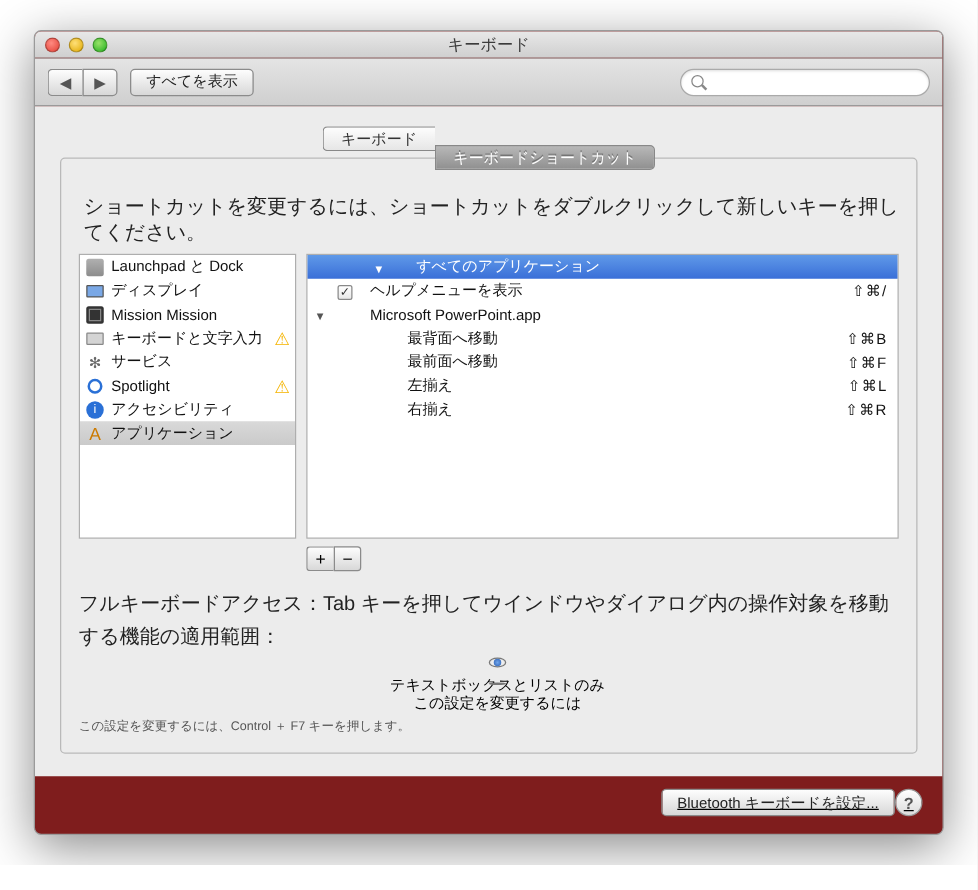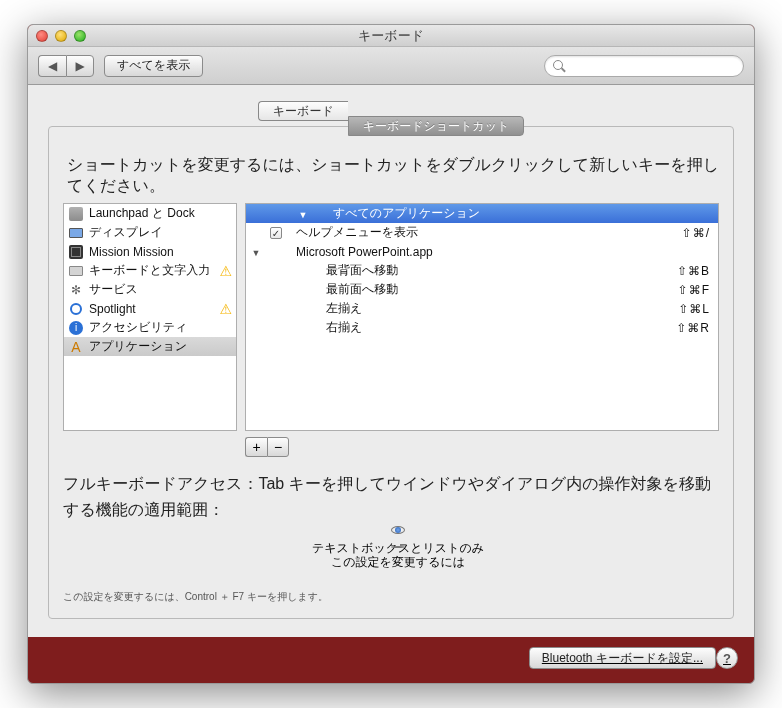--- a/index.html
+++ b/index.html
@@ -118,21 +118,21 @@
 .checkbox { width:12px; height:12px; border:1px solid #888; border-radius:2px; background:linear-gradient(#fff,#e8e8e8); display:inline-flex; align-items:center; justify-content:center; font-size:10px; color:#333; }
 .pm { display:flex; margin-top:6px; }
 .pmbtn { width:22px; height:20px; background:linear-gradient(#fdfdfd,#d8d8d8); border:1px solid #8b8b8b; font-size:14px; display:flex;align-items:center;justify-content:center; }
 .pmbtn:first-child{ border-right:0; border-radius:3px 0 0 3px; }
 .pmbtn:last-child{ border-radius:0 3px 3px 0; }
 .fka { font-size: 16px; color:#222; margin-top:14px; line-height:1.6; }
 .radios { margin: 4px 0 0 14px; }
 .radio { display:flex; align-items:center; gap:6px; height:20px; font-size:12px;flex-direction:column; }
 .rbt { width:14px; height:14px; border:1px solid #777; border-radius:50%; background:radial-gradient(#fff,#ddd); display:flex;align-items:center;justify-content:center; }
 .rbt.sel::after{ content:""; width:6px; height:6px; border-radius:50%; background:radial-gradient(#6fa5ec,#2a5db0); }
-.hint { font-size:10px; color:#555; margin-top:24px; }
+.hint { font-size:10px; color:#555; margin-top:8px; }
 .footer { display:flex; justify-content:flex-end; align-items:center; gap:0; padding: 10px 16px 14px; text-decoration: underline; }
 .helpbtn { width:22px;height:22px;border-radius:50%;border:1px solid #999;background:linear-gradient(#fff,#dcdcdc);font-size:13px;color:#555;display:flex;align-items:center;justify-content:center; font-weight:bold;}
 .i-launchpad{ background:linear-gradient(#b0b0b0,#8c8c8c); border-radius:2px; width:14px;height:14px;}
 .i-display{ width:14px;height:10px;border:1px solid #555;background:#7aa8e6;border-radius:1px;}
 .i-mission{ width:14px;height:14px;background:#333;border-radius:2px;position:relative;}
 .i-mission::after{content:"";position:absolute;inset:2px;border:1px solid #888;}
 .i-kb{ width:14px;height:10px;background:#d4d4d4;border:1px solid #888;border-radius:1px;}
 .i-screen{ width:14px;height:10px;border:1px solid #555;background:#fff;}
 .i-gear{ color:#666; }
 .i-spot{ width:12px;height:12px;border:2px solid #2a70d6;border-radius:50%;}

